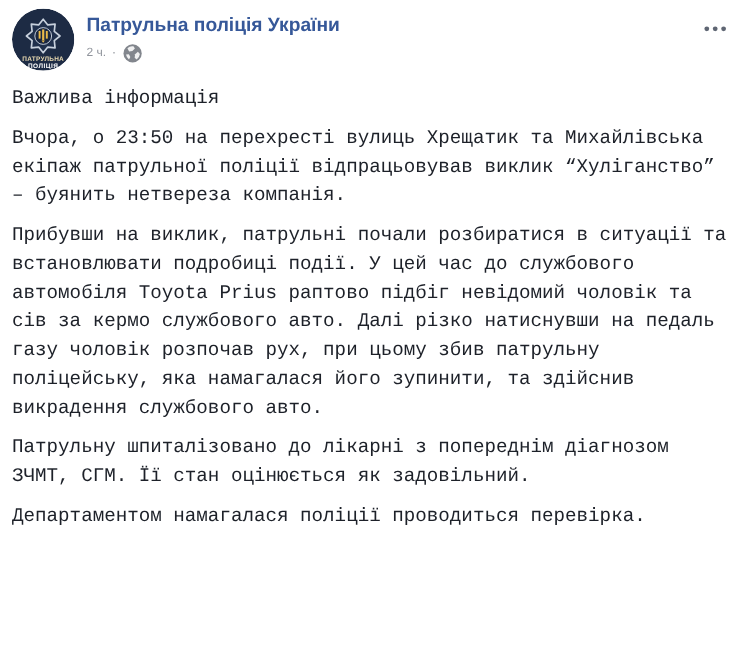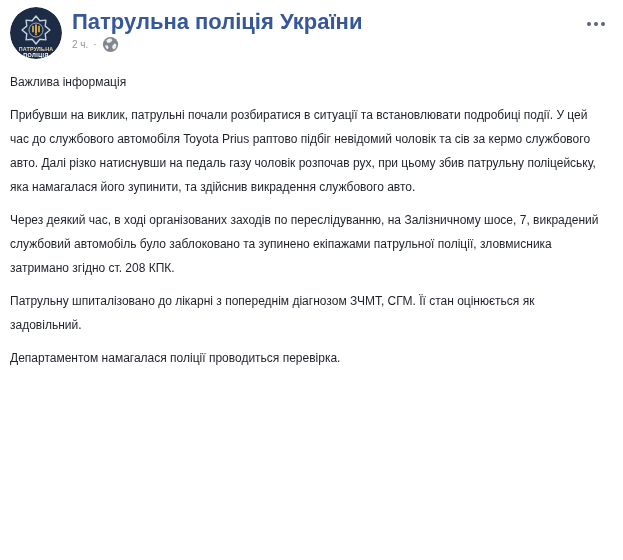--- a/index.html
+++ b/index.html
@@ -37,21 +37,21 @@
     border-radius: 50%;
     overflow: hidden;
     flex: 0 0 52px;
     cursor: pointer;
   }
   .header-text {
     margin-left: 10px;
     padding-top: 4px;
   }
   .author {
-    font-size: 22px;
+    font-size: 16px;
     font-weight: bold;
     color: var(--author-link);
     text-decoration: none;
     line-height: 22px;
     cursor: pointer;
   }
   .meta {
     display: flex;
     align-items: center;
     gap: 5px;
@@ -73,23 +73,24 @@
     align-items: center;
   }
   .menu-button .dot {
     width: 4px;
     height: 4px;
     border-radius: 50%;
     background: var(--menu-dots);
   }
   .post-body {
     padding: 11px 14px 0 10px;
-    font-size: 12px;
+    font-size: 16px;
     line-height: 24px;
     color: var(--body-text);
+    font-family: Liberation Mono, monospace;
   }
   .post-body p {
     margin-bottom: 9px;
     white-space: pre-wrap;
   }
 </style>
 </head>
 <body>
 
 <div class="card">
@@ -132,19 +133,19 @@
       <span class="dot"></span>
       <span class="dot"></span>
       <span class="dot"></span>
     </div>
 
   </div>
 
   <div class="post-body">
 
   <p>Важлива інформація</p>
+      <p>Вчора, о 23:50 на перехресті вулиць Хрещатик та Михайлівська екіпаж патрульної поліції відпрацьовував виклик “Хуліганство” – буянить нетвереза компанія.</p>
       <p>Прибувши на виклик, патрульні почали розбиратися в ситуації та встановлювати подробиці події. У цей час до службового автомобіля Toyota Prius раптово підбіг невідомий чоловік та сів за кермо службового авто. Далі різко натиснувши на педаль газу чоловік розпочав рух, при цьому збив патрульну поліцейську, яка намагалася його зупинити, та здійснив викрадення службового авто.</p>
-      <p>Через деякий час, в ході організованих заходів по переслідуванню, на Залізничному шосе, 7, викрадений службовий автомобіль було заблоковано та зупинено екіпажами патрульної поліції, зловмисника затримано згідно ст. 208 КПК.</p>
       <p>Патрульну шпиталізовано до лікарні з попереднім діагнозом ЗЧМТ, СГМ. Її стан оцінюється як задовільний.</p>
       <p>Департаментом намагалася поліції проводиться перевірка.</p>
     </div>
 
 </div>
 
 </body></html>

